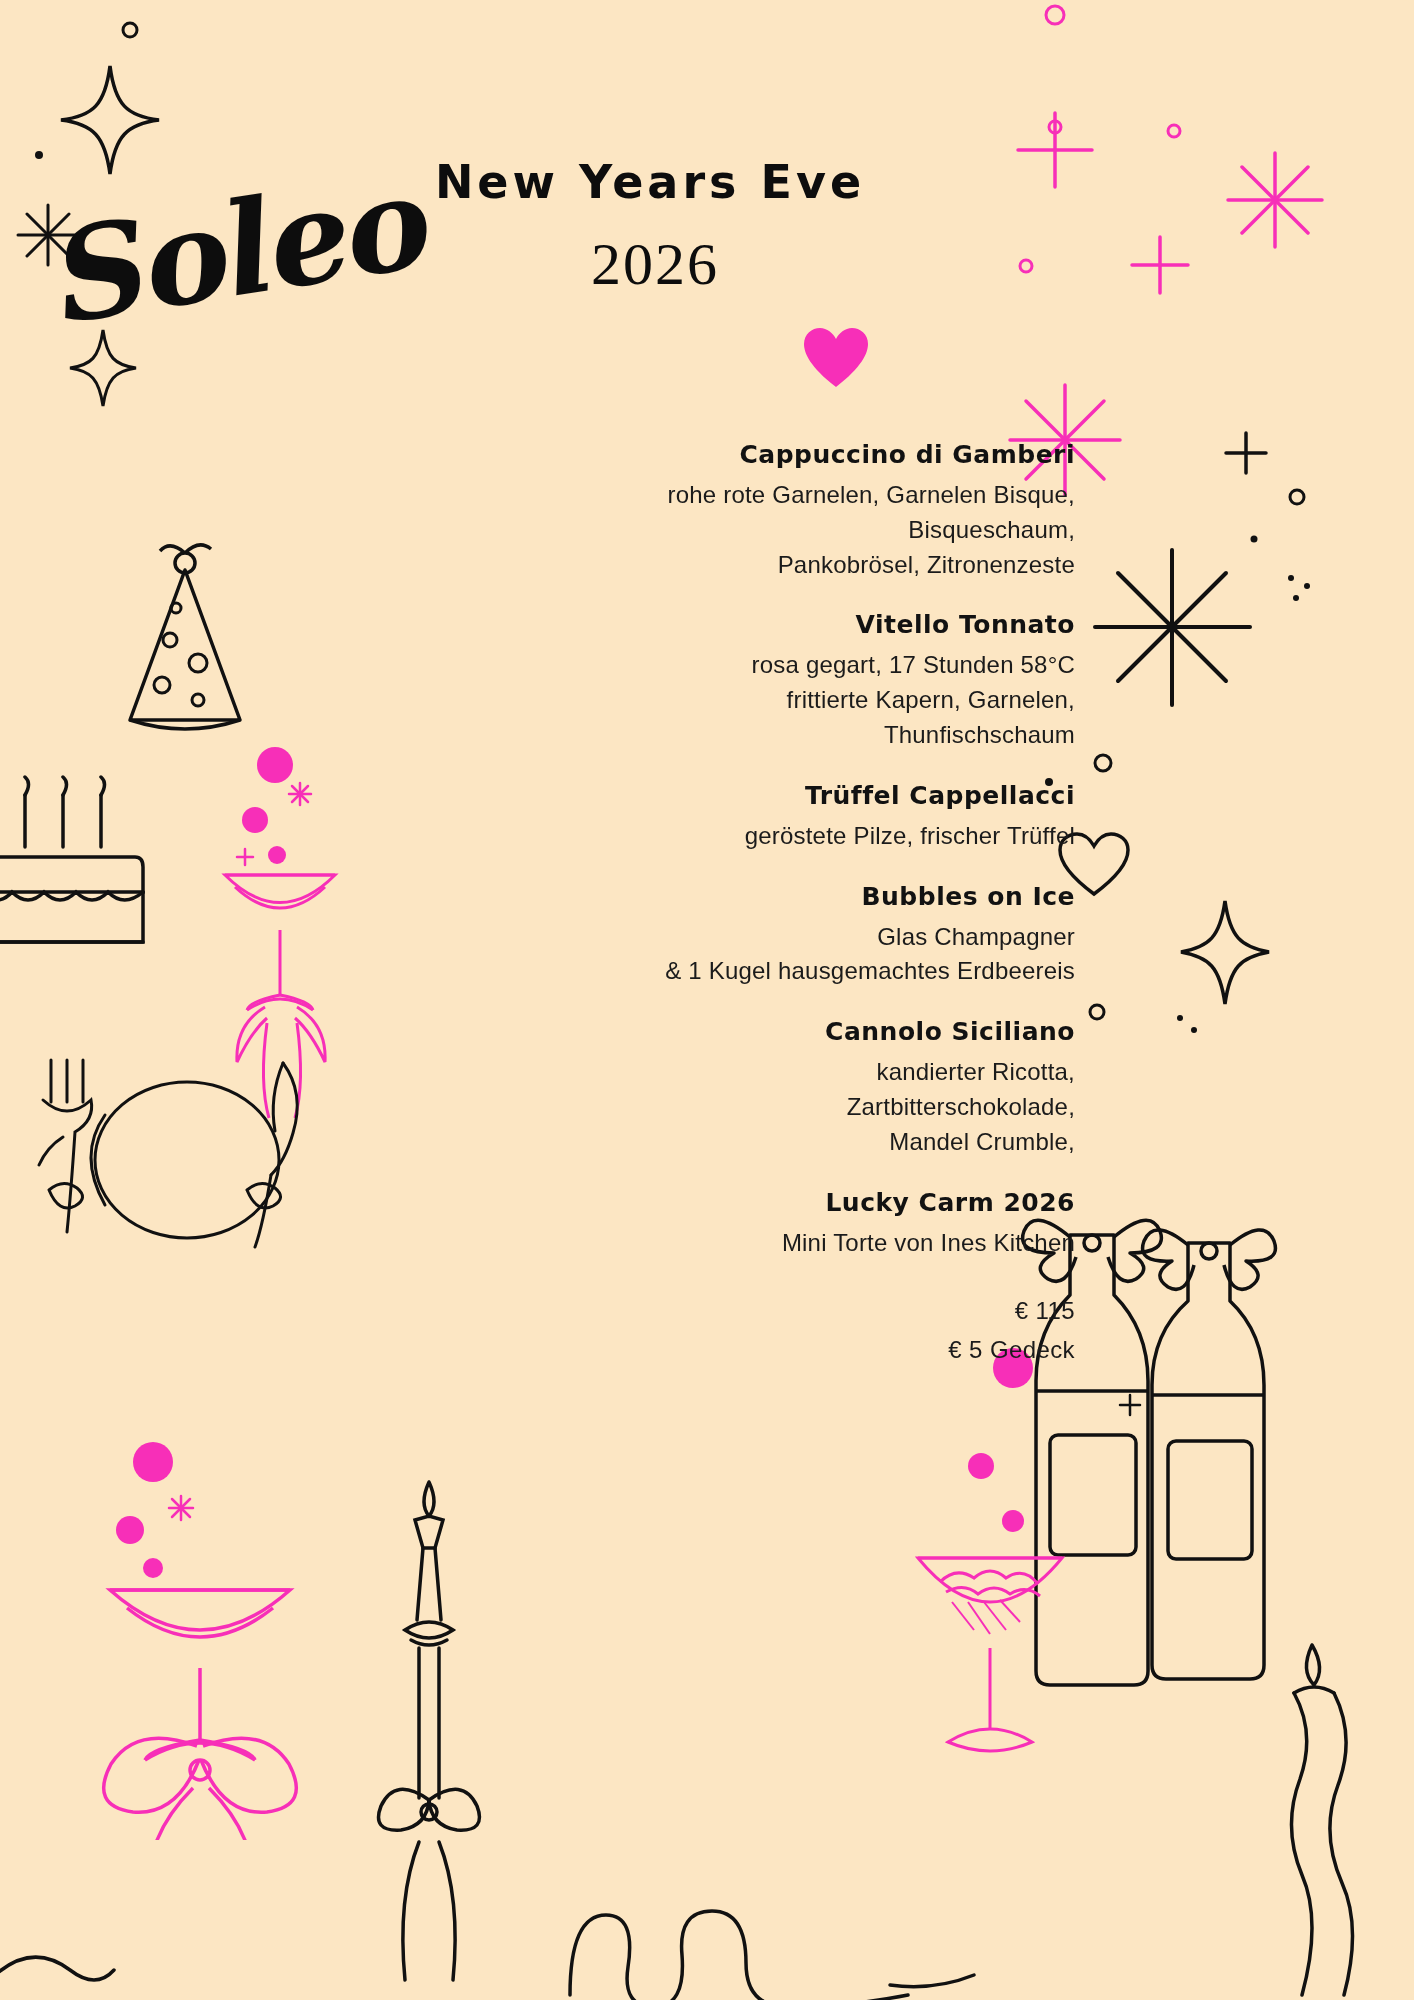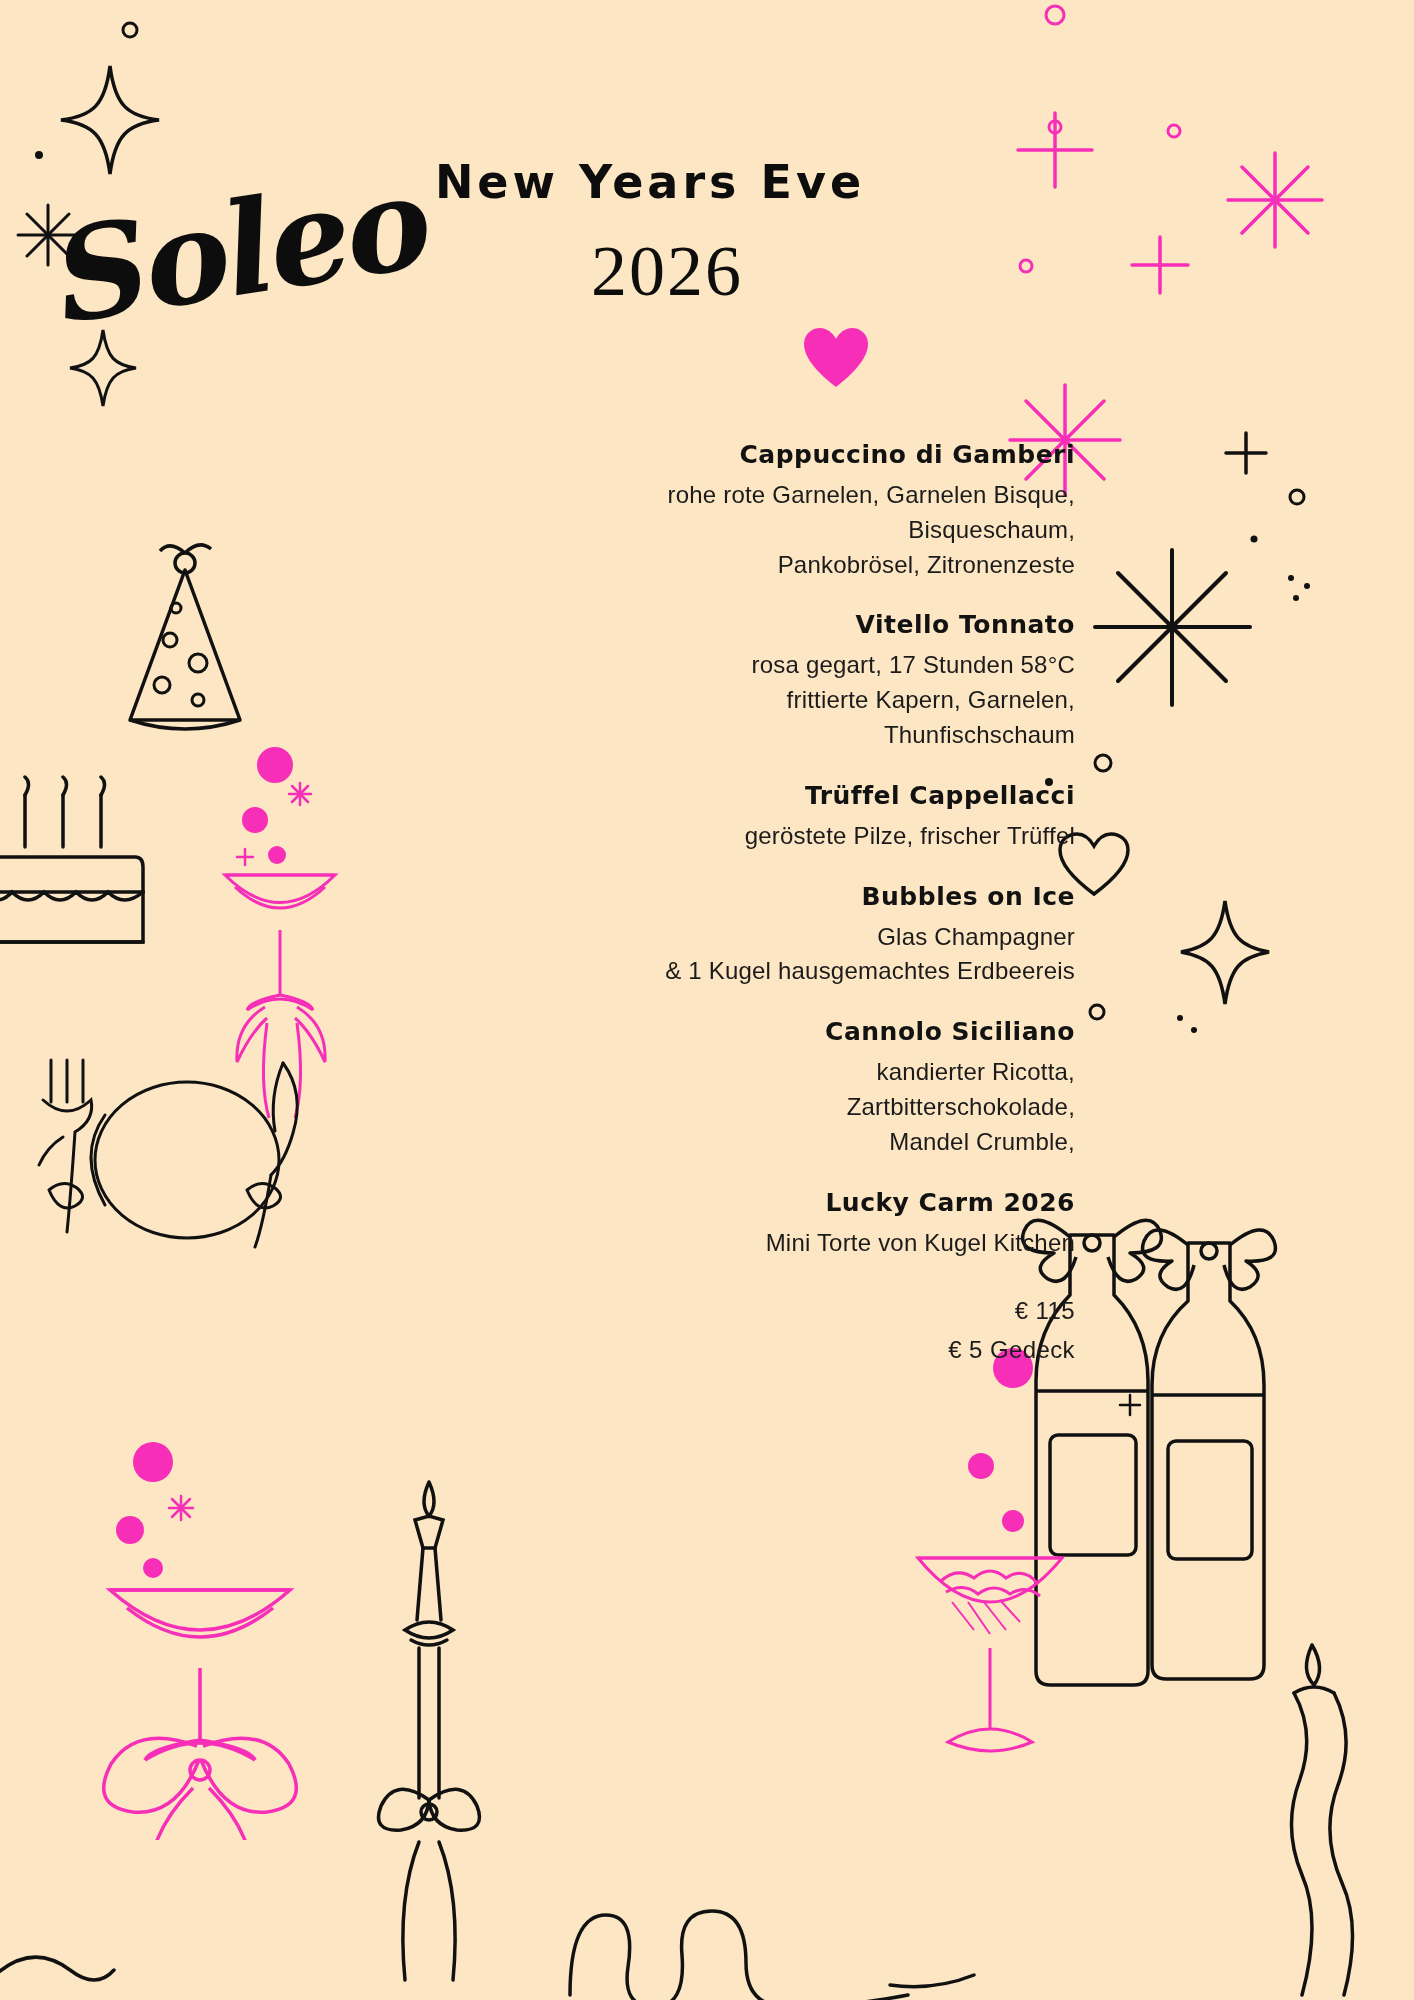--- a/index.html
+++ b/index.html
@@ -45,26 +45,26 @@
     width: 560px;
     text-align: center;
     font-family: "DejaVu Sans", sans-serif;
     font-weight: bold;
     font-size: 46px;
     letter-spacing: 4px;
     color: #0d0d0d;
   }
   .title-year {
     position: absolute;
-    left: 557px;
+    left: 545px;
     top: 230px;
     width: 220px;
     text-align: center;
     font-family: "Liberation Serif", serif;
-    font-size: 72px;
+    font-size: 60px;
     font-weight: 400;
     color: #0d0d0d;
     letter-spacing: 2px;
   }
   .brand-script {
     position: absolute;
     left: 55px;
     top: 185px;
     font-family: "DejaVu Serif", serif;
     font-style: italic;
@@ -537,21 +537,21 @@
 
     <div class="course">
       <div class="course-name">Cannolo Siciliano</div>
       <div class="course-line">kandierter Ricotta,</div>
       <div class="course-line">Zartbitterschokolade,</div>
       <div class="course-line">Mandel Crumble,</div>
     </div>
 
     <div class="course">
       <div class="course-name">Lucky Carm 2026</div>
-      <div class="course-line">Mini Torte von Kugel Kitchen</div>
+      <div class="course-line">Mini Torte von Ines Kitchen</div>
     </div>
 
     <div class="price-block">
       <div class="price-line">€ 115</div>
       <div class="price-line">€ 5 Gedeck</div>
     </div>
 
   </div>
 
 </div>

